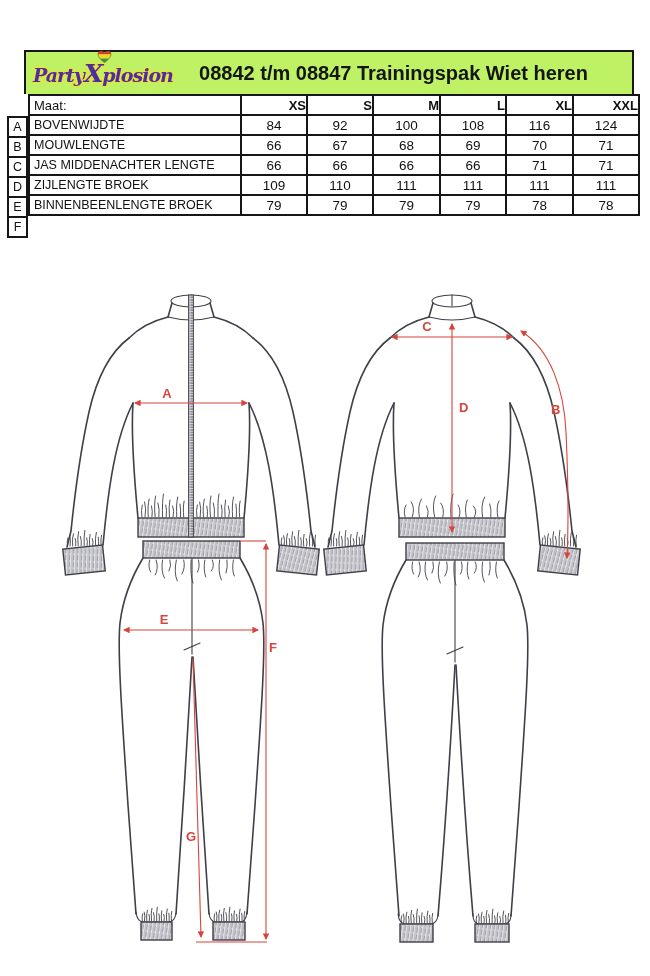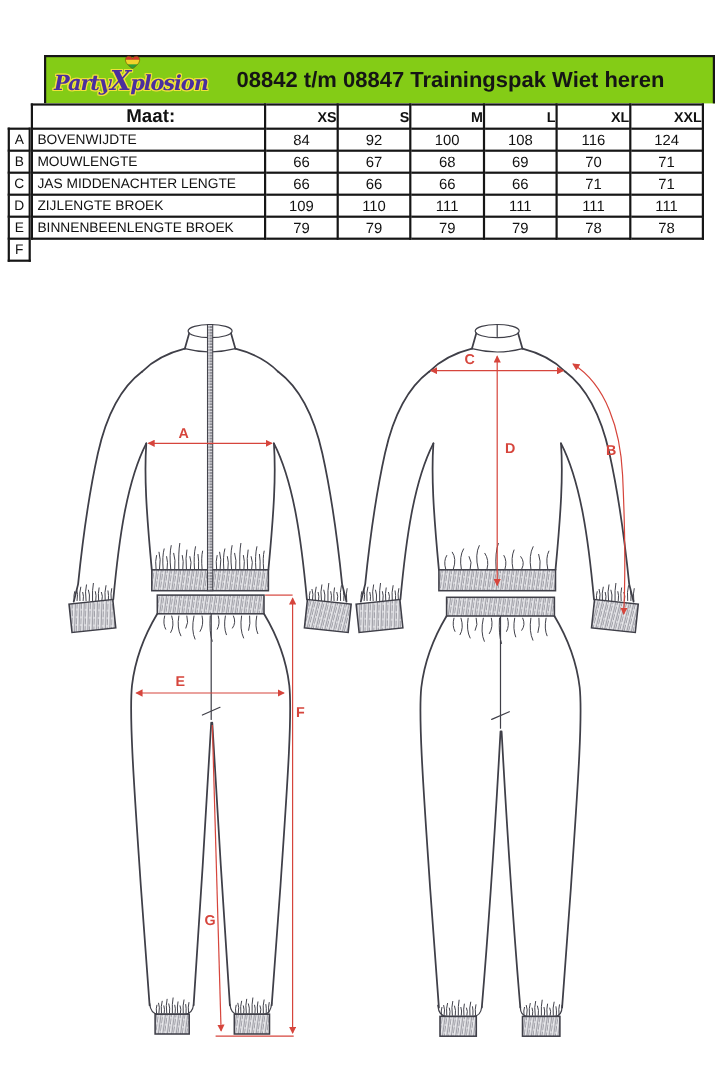--- a/index.html
+++ b/index.html
@@ -3,23 +3,23 @@
 <meta charset="utf-8">
 <style>
   html,body{margin:0;padding:0;}
   body{
     width:650px;height:976px;background:#ffffff;position:relative;
     font-family:"Liberation Sans",sans-serif;color:#111;
     overflow:hidden;
   }
   
   .header-box{
-    position:absolute;left:40px;top:50px;width:610px;height:44px;
+    position:absolute;left:24px;top:50px;width:610px;height:44px;
     border:2px solid #161616;border-bottom:none;box-sizing:border-box;
-    display:flex;align-items:center;background:#84cc16;
+    display:flex;align-items:center;background:#bef264;
   }
   .logo{
     position:relative;margin-left:7px;width:122px;height:38px;flex:0 0 auto;
     display:flex;align-items:center;
   }
   .logo-text{
     font-family:"DejaVu Serif",serif;font-style:italic;font-weight:bold;
     color:#4a2f9e;font-size:19px;letter-spacing:-1px;white-space:nowrap;
     text-shadow:-1px 0 #f0e13a,1px 0 #f0e13a,0 -1px #f0e13a,0 1px #f0e13a,
                 -1px -1px #f0e13a,1px 1px #f0e13a,1px -1px #f0e13a,-1px 1px #f0e13a;
@@ -30,21 +30,21 @@
   .doc-title{
     flex:1;text-align:center;font-weight:bold;font-size:20px;color:#151515;
   }
   
   table{border-collapse:collapse;background:#fff;}
   td,th{border:2px solid #161616;height:18px;padding:0;vertical-align:middle;}
   .size-table{position:absolute;left:28px;top:94px;table-layout:fixed;width:610px;}
   .size-table .lbl{
     text-align:left;padding-left:4px;font-weight:normal;font-size:12.5px;white-space:nowrap;
   }
-  .size-table .maat{font-weight:bold;font-size:17px;text-align:center;padding-left:4px;}
+  .size-table .maat{font-weight:normal;font-size:13px;text-align:left;padding-left:4px;}
   .size-table th{font-weight:bold;font-size:13px;text-align:right;}
   .size-table .val{text-align:center;font-size:13.5px;font-weight:normal;}
   .letters{position:absolute;left:7px;top:116px;}
   .letters td{width:17px;text-align:center;font-size:12.5px;font-weight:normal;}
   
   .drawing{position:absolute;left:0;top:260px;}
   .outline{fill:none;stroke:#3f3f48;stroke-width:1.6;stroke-linecap:round;}
   .thin{fill:none;stroke:#3f3f48;stroke-width:1.1;stroke-linecap:round;}
   .band{fill:url(#rib);stroke:#3f3f48;stroke-width:1.4;}
   .arrow{stroke:#d6453c;stroke-width:1.1;fill:none;}

